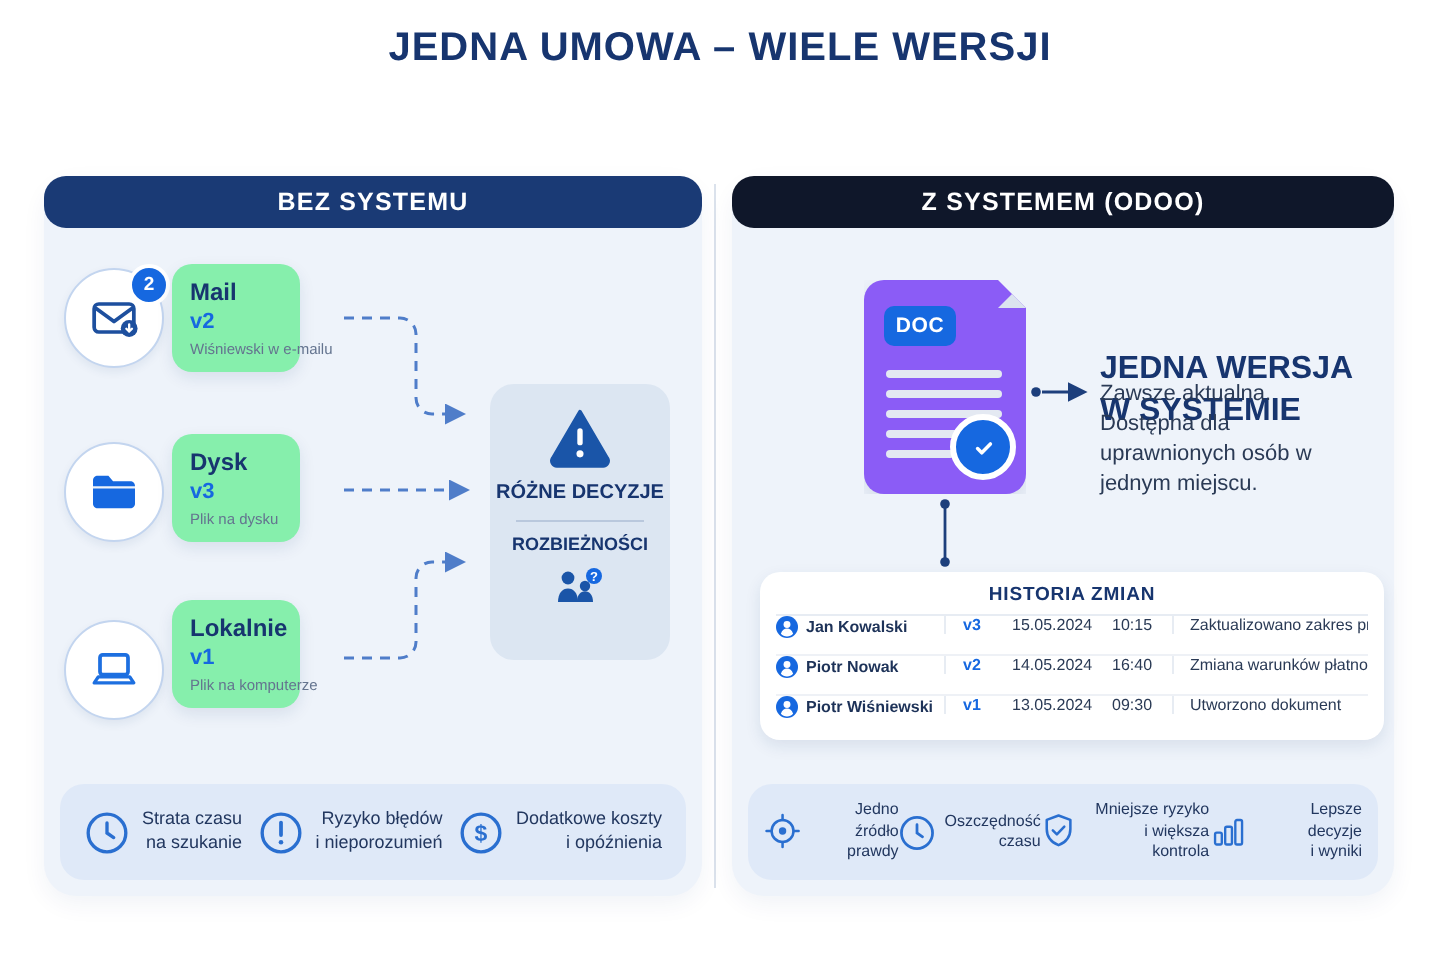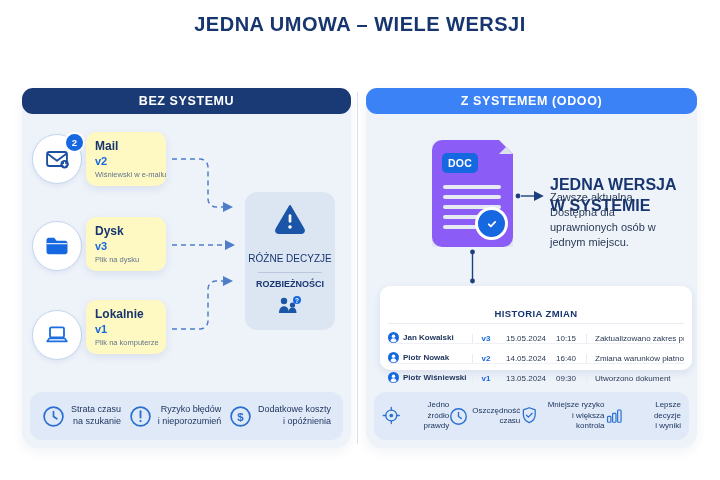--- a/index.html
+++ b/index.html
@@ -31,52 +31,52 @@
   .panel.left  { left:22px;  width:329px; }
   .panel.right { left:366px; width:331px; }
   .divider-v { position:absolute; top:92px; left:357px; width:1px; height:352px; background:#dbe2ec; }
 
   .panel-header {
     position:absolute; top:0; left:0; right:0; height:26px;
     border-radius:11px; color:#ffffff; font-weight:700; font-size:12.5px;
     letter-spacing:.6px; display:flex; align-items:center; justify-content:center;
   }
   .panel.left  .panel-header { background:#1a3a75; }
-  .panel.right .panel-header { background:#3b82f6; }
+  .panel.right .panel-header { background:#0f172a; }
 
   
   .src-circle {
     position:absolute; left:10px; width:48px; height:48px; border-radius:50%;
     background:#ffffff; border:1.5px solid #c3d5ef;
     display:flex; align-items:center; justify-content:center;
     box-shadow:0 2px 5px rgba(23,58,112,.08);
   }
   .src-badge {
     position:absolute; top:-3px; right:-4px; width:17px; height:17px; border-radius:50%;
     background:#1668e0; border:2px solid #ffffff; color:#ffffff;
     font-size:9.5px; font-weight:700; display:flex; align-items:center; justify-content:center;
     box-sizing:content-box;
   }
   .src-card {
-    position:absolute; left:64px; width:80px; border-radius:10px; background:#fef9c3;
+    position:absolute; left:64px; width:64px; border-radius:10px; background:#86efac;
     box-shadow:0 3px 8px rgba(23,58,112,.10); padding:7px 9px; box-sizing:border-box;
   }
   .src-title   { font-size:12px;  font-weight:700; color:#17356f; }
   .src-version { font-size:11px;  font-weight:700; color:#1668e0; margin-top:2px; }
   .src-desc    { font-size:7.5px; color:#64748f; margin-top:3px; white-space:nowrap; }
 
   .arrows { position:absolute; left:0; top:0; width:100%; height:100%; pointer-events:none; }
 
   
   .problem-box {
     position:absolute; left:223px; top:104px; width:90px; height:138px;
     background:#dce6f2; border-radius:12px; text-align:center;
     padding-top:11px; box-sizing:border-box;
   }
-  .pb-text1 { font-size:10px;  font-weight:400; color:#17356f; line-height:1.3; margin-top:17px; }
+  .pb-text1 { font-size:10px;  font-weight:700; color:#17356f; line-height:1.3; margin-top:5px; }
   .pb-div   { width:64px; height:1px; background:#b9c8dd; margin:7px auto 6px; }
   .pb-text2 { font-size:9px;   font-weight:800; color:#17356f; }
 
   
   .benefits {
     position:absolute; left:8px; right:8px; top:304px; height:48px;
     background:#dfe9f8; border-radius:12px;
     display:flex; align-items:center; justify-content:space-between;
     padding:0 12px; box-sizing:border-box;text-align:right;
   }
@@ -116,28 +116,28 @@
   }
   .rp-body {
     position:absolute; left:184px; top:102px; width:118px;
     font-size:11px; color:#2a3a55; line-height:1.35;
   }
 
   
   .history {
     position:absolute; left:14px; top:198px; width:312px; height:84px;
     background:#ffffff; border-radius:10px; box-shadow:0 3px 8px rgba(23,58,112,.10);
-    box-sizing:border-box; padding:22px 8px 2px;
+    box-sizing:border-box; padding:6px 8px 2px;
   }
   .h-title {
     text-align:center; font-size:9.5px; font-weight:800; color:#17356f;
     letter-spacing:.4px; padding-bottom:4px; border-bottom:1px solid #e7ecf3;
   }
   .h-row {
-    display:flex; align-items:flex-end; height:19px;
+    display:flex; align-items:flex-start; height:19px;
     border-bottom:1px solid #eef1f6; font-size:8px; color:#2a3a55;
   }
   .h-row:last-child { border-bottom:none; }
   .h-name { width:84px; display:flex; align-items:center; gap:4px; font-weight:700; color:#1d3258; }
   .h-ver  { width:26px; text-align:center; color:#1668e0; font-weight:700; border-left:1px solid #e7ecf3; }
   .h-date { width:50px; padding-left:7px; }
   .h-time { width:30px; }
   .h-action { flex:1; border-left:1px solid #e7ecf3; padding-left:8px; white-space:nowrap; overflow:hidden; }
 
   svg { display:block; }

